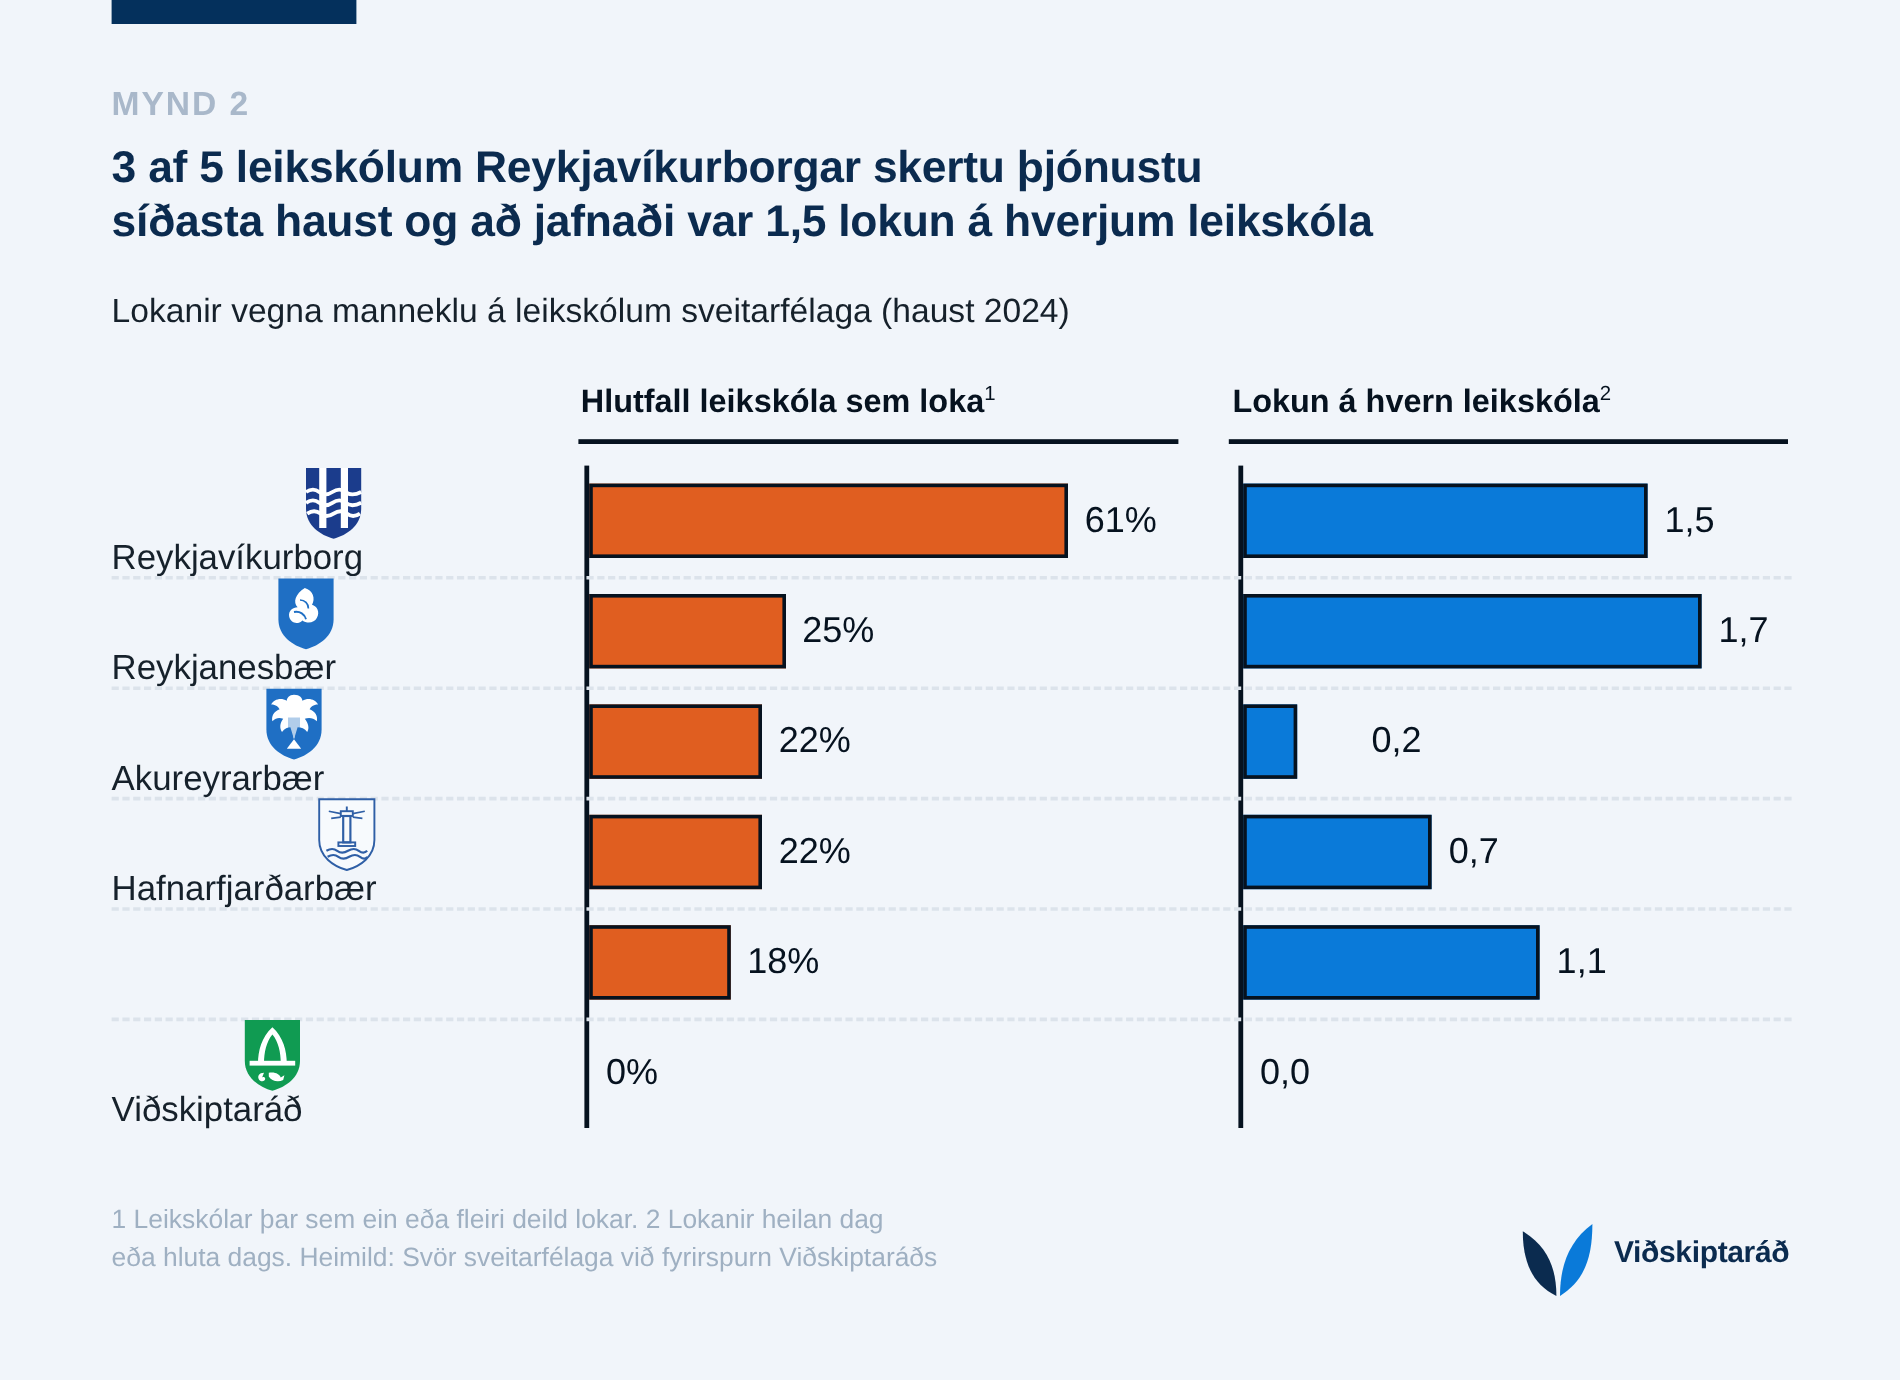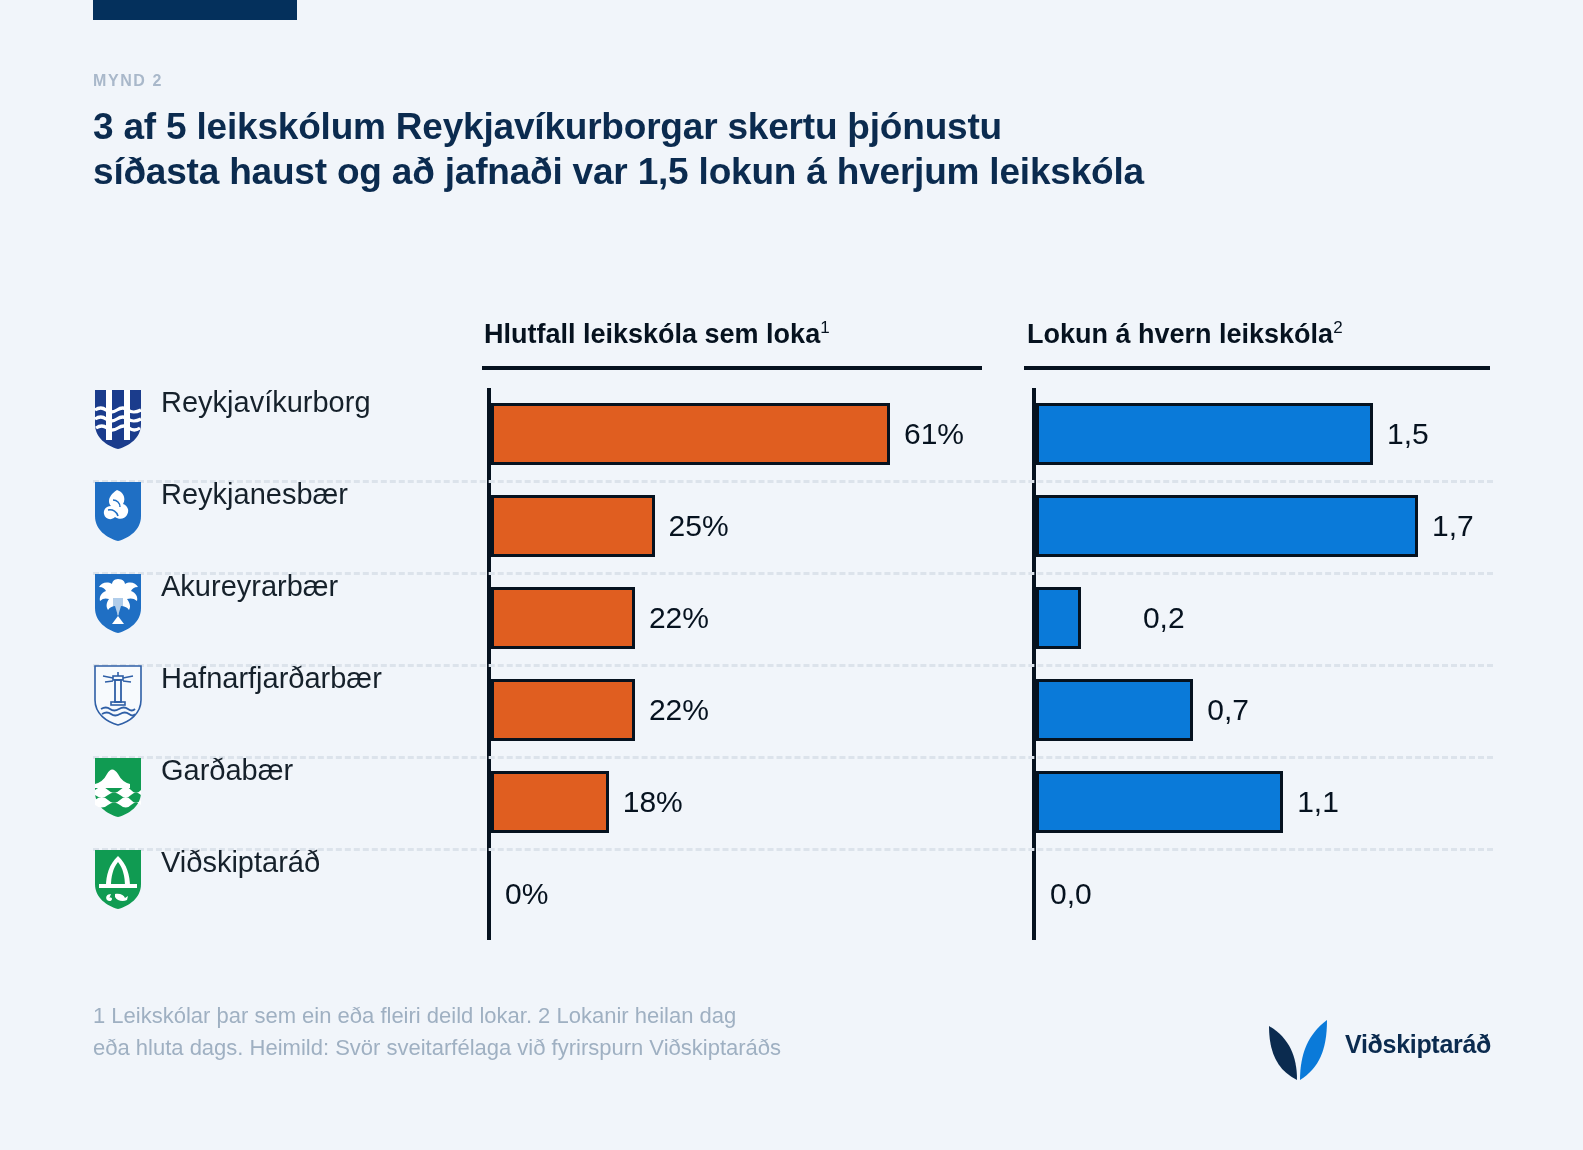--- a/index.html
+++ b/index.html
@@ -28,21 +28,21 @@
   }
 
   
   .header {
     position: absolute;
     left: 93px;
     top: 72px;
     width: 1400px;
   }
   .eyebrow {
-    font-size: 16px;
+    font-size: 28px;
     letter-spacing: 1.6px;
     font-weight: 600;
     color: #A9B8CA;
     margin: 0 0 14px 0;
     line-height: 1.1;
   }
   .headline {
     font-size: 37px;
     font-weight: 700;
     line-height: 1.22;
@@ -130,22 +130,23 @@
     height: 92px;
   }
 
   
   .row-label {
     position: absolute;
     left: 93px;
     top: 0;
     height: 92px;
     display: flex;
-    align-items: flex-start;
-    gap: 18px;
+    align-items: flex-end;
+    gap: 1px;
+    flex-direction: column;
   }
   .crest {
     width: 50px;
     height: 62px;
     flex: 0 0 auto;
     display: block;
   }
   .muni-name {
     font-size: 29px;
     font-weight: 400;
@@ -211,20 +212,21 @@
 <body>
 
 <div class="top-bar"></div>
 
 <div class="header">
   <div class="eyebrow">MYND 2</div>
   <h1 class="headline">
     <span class="l1">3 af 5 leikskólum Reykjavíkurborgar skertu þjónustu</span>
     <span class="l2">síðasta haust og að jafnaði var 1,5 lokun á hverjum leikskóla</span>
   </h1>
+  <p class="subtitle">Lokanir vegna manneklu á leikskólum sveitarfélaga (haust 2024)</p>
 </div>
 
 <div class="chart-wrap">
 
   <div class="col-head" id="head-a">
     <span>Hlutfall leikskóla sem loka</span><span class="sup">1</span>
   </div>
   <div class="col-head-rule" id="head-a-rule"></div>
 
   <div class="col-head" id="head-b">
@@ -299,29 +301,20 @@
     </svg>
           <span class="muni-name">Hafnarfjarðarbær</span>
         </div>
         <div class="bar orange" style="left: 491px; width: 143.902px;"></div>
         <div class="bar-value" style="left: 648.902px;">22%</div>
         <div class="bar blue" style="left: 1036px; width: 157.294px;"></div>
         <div class="bar-value" style="left: 1207.29px;">0,7</div>
       </div>
       <div class="gridline" style="top: 368px;"></div>
       <div class="row" style="top: 368px;">
-        <div class="row-label">
-    <svg viewBox="0 0 50 62" class="crest">
-      <path d="M2 2 H48 V36 C48 50 36 58 25 61 C14 58 2 50 2 36 Z" fill="#109B52"></path>
-      <path d="M2 28 q8 -2 12 -10 q5 -9 11 0 q4 8 12 10 v4 H2 Z" fill="#FFFFFF"></path>
-      <path d="M2 34 q7 -6 13 0 t12 0 t11 0 t10 0 v5 q-5 -5 -10 0 t-11 0 t-12 0 t-13 0 Z" fill="#FFFFFF"></path>
-      <path d="M2 44 q7 -6 13 0 t12 0 t11 0 t10 0 v5 q-5 -5 -10 0 t-11 0 t-12 0 t-13 0 Z" fill="#FFFFFF"></path>
-    </svg>
-          <span class="muni-name">Garðabær</span>
-        </div>
         <div class="bar orange" style="left: 491px; width: 117.738px;"></div>
         <div class="bar-value" style="left: 622.738px;">18%</div>
         <div class="bar blue" style="left: 1036px; width: 247.176px;"></div>
         <div class="bar-value" style="left: 1297.18px;">1,1</div>
       </div>
       <div class="gridline" style="top: 460px;"></div>
       <div class="row" style="top: 460px;">
         <div class="row-label">
     <svg viewBox="0 0 50 62" class="crest">
       <path d="M2 2 H48 V36 C48 50 36 58 25 61 C14 58 2 50 2 36 Z" fill="#109B52"></path>

